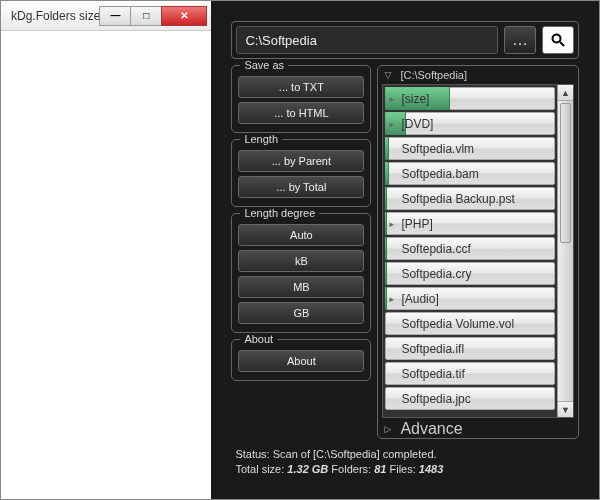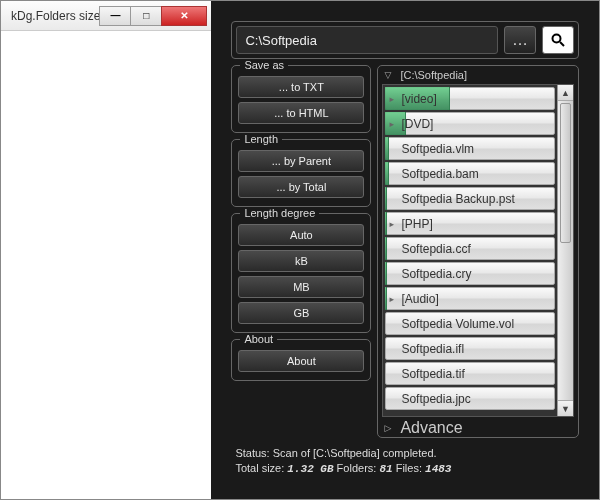--- a/index.html
+++ b/index.html
@@ -50,21 +50,21 @@
 .sb-arrow { height: 16px; display: flex; align-items: center; justify-content: center; color: #444; font-size: 9px; background: linear-gradient(#f4f4f4,#d8d8d8); border-bottom: 1px solid #aaa; }
 .sb-arrow.bottom { position: absolute; bottom: 0; width: 100%; border-top: 1px solid #aaa; border-bottom: none; }
 .sb-thumb { position: absolute; left: 2px; right: 2px; top: 18px; height: 140px; background: linear-gradient(90deg,#e8e8e8,#c8c8c8); border: 1px solid #999; border-radius: 2px; }
 
 
 .advance-bar { height: 18px; display: flex; align-items: center; padding: 0 6px; gap: 6px; }
 .advance-bar .label { color: #ccc; font-size: 16px; }
 
 
 .statusbar { color: #ddd; font-size: 11px; padding: 2px 4px; line-height: 1.35; }
-.statusbar b { font-style: italic; font-family: Liberation Mono, monospace; }
+.statusbar b { font-style: italic; }
 </style>
 </head>
 <body>
 
 <div class="window">
 
   <div class="titlebar">
     <div class="title-text">kDg.Folders size</div>
     <div class="win-btns">
       <div class="win-btn min">
@@ -131,21 +131,21 @@
         <div class="main-header">
           <span class="collapse-tri">▽</span>
           <span class="main-header-text">[C:\Softpedia]</span>
         </div>
         <div class="list-wrap">
           <div class="list" id="list">
               <div class="row">
                 <div class="row-bar"></div>
                 <div class="row-prog" style="width: 38%;"></div>
                 <span class="row-tri">▸</span>
-                <span class="row-label">[video]</span>
+                <span class="row-label">[size]</span>
               </div>
               <div class="row">
                 <div class="row-bar"></div>
                 <div class="row-prog" style="width: 12%;"></div>
                 <span class="row-tri">▸</span>
                 <span class="row-label">[DVD]</span>
               </div>
               <div class="row">
                 <div class="row-bar"></div>
                 <div class="row-prog" style="width: 2%;"></div>

